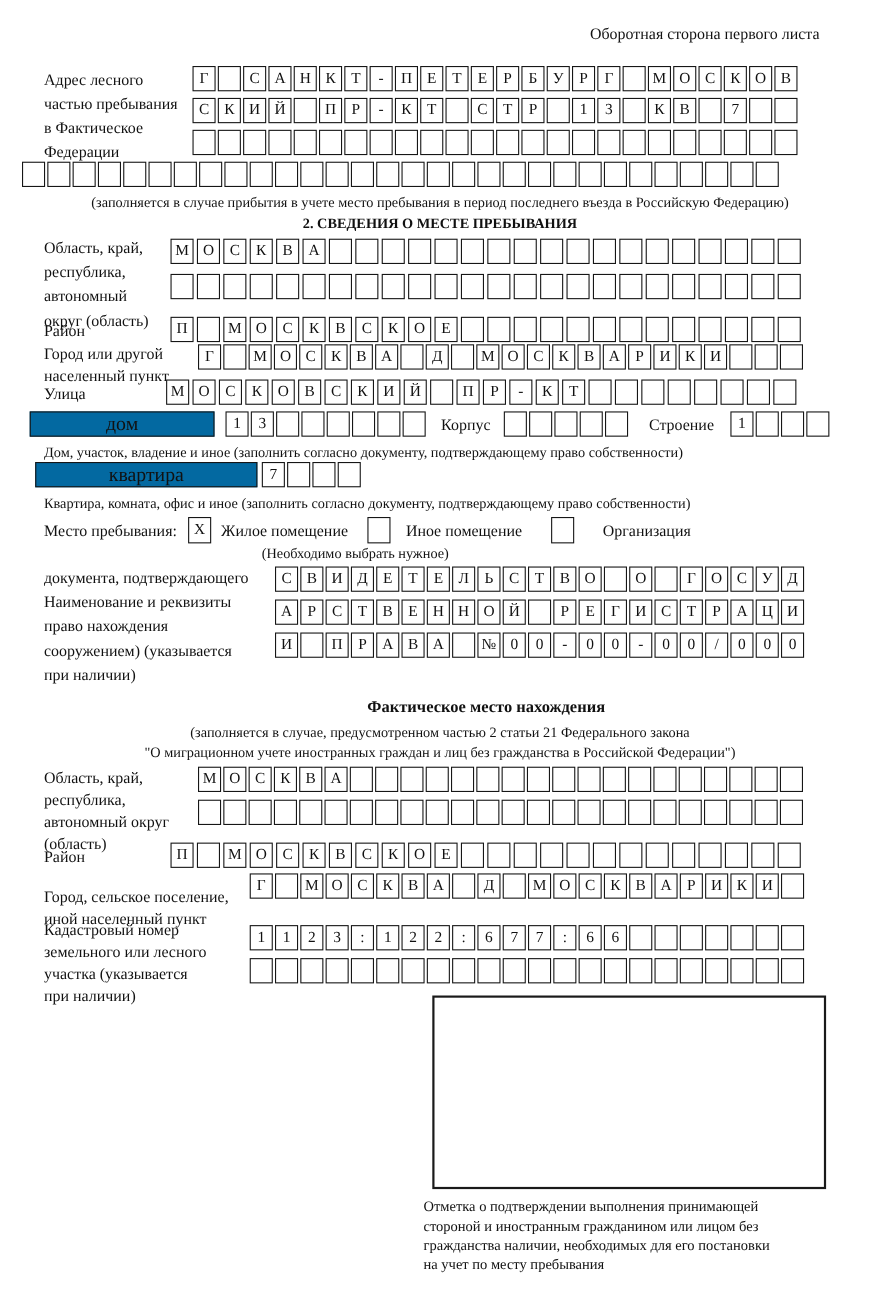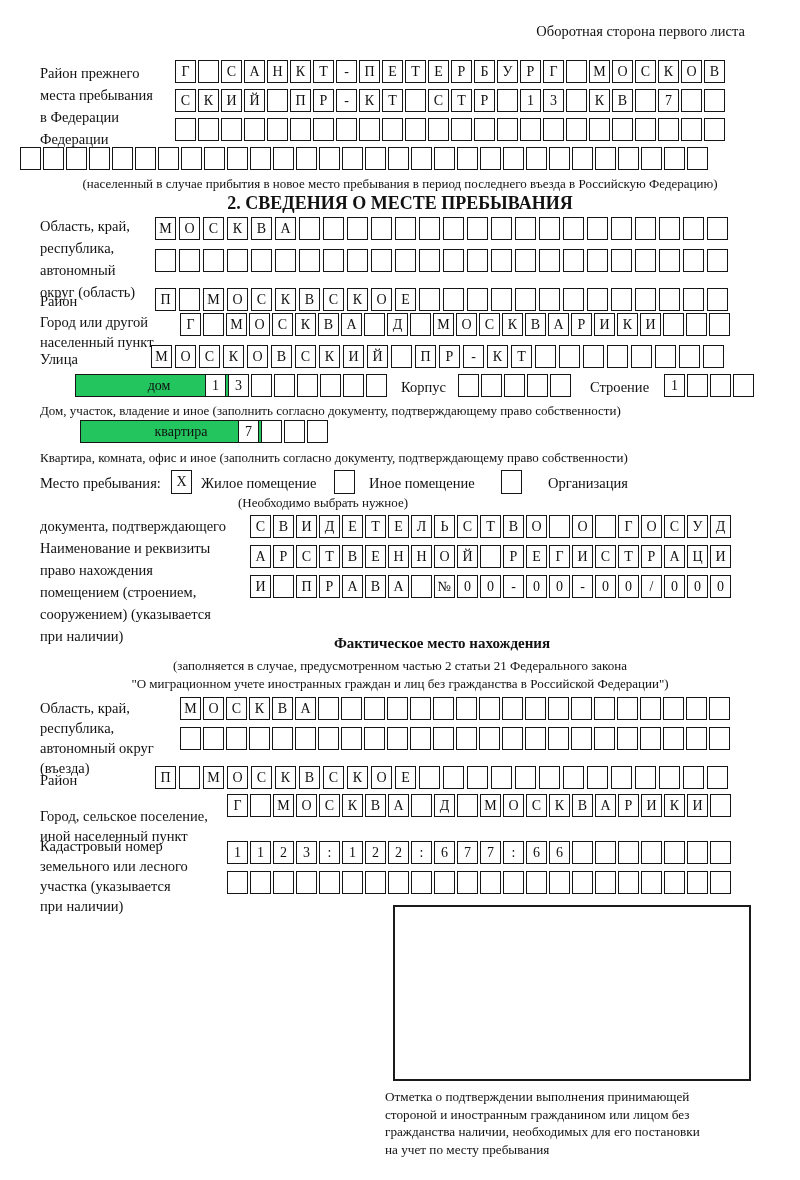--- a/index.html
+++ b/index.html
@@ -9,37 +9,37 @@
   .cell{flex:none;width:19px;height:21px;border:1.5px solid #161616;margin-right:2px;
         display:flex;align-items:center;justify-content:center;font-size:14px;line-height:1;background:#fff;}
   .p25 .cell{margin-right:3px;}
   .lbl{position:absolute;font-size:14.5px;line-height:22px;white-space:nowrap;}
   .lines20 div{line-height:20px;}
   .lines22 div{line-height:22px;}
   .note{position:absolute;font-size:13px;white-space:nowrap;}
   .center{left:0;width:800px;text-align:center;white-space:normal;}
   .bold{font-weight:bold;}
   .widebox{position:absolute;height:21px;border:1.5px solid #161616;display:flex;
-           align-items:center;justify-content:center;font-size:14px;background:#22c55e;margin-left:48px;}
+           align-items:center;justify-content:center;font-size:18px;background:#0369a1;}
   .cb{position:absolute;width:19px;height:22px;border:1.5px solid #161616;display:flex;
       align-items:center;justify-content:center;font-size:14px;background:#fff;}
   .bigbox{position:absolute;border:2px solid #1a1a1a;background:#fff;}
   .caption{position:absolute;font-size:13.2px;line-height:17.5px;text-align:left;}
 </style>
 </head>
 <body>
 
 <div class="page">
 
   <div class="lbl" style="top:20px;left:0;width:745px;text-align:right;">Оборотная сторона первого листа</div>
 
   <div class="lbl lines22" style="top:62px;left:40px;">
-      <div>Район прежнего</div>
-      <div>места пребывания</div>
-      <div>в Федерации</div>
+      <div>Адрес лесного</div>
+      <div>частью пребывания</div>
+      <div>в Фактическое</div>
       <div>Федерации</div>
     </div>
   <div class="row" style="top:60px;left:175px;">
       <span class="cell">Г</span>
       <span class="cell"></span>
       <span class="cell">С</span>
       <span class="cell">А</span>
       <span class="cell">Н</span>
       <span class="cell">К</span>
       <span class="cell">Т</span>
@@ -138,23 +138,23 @@
       <span class="cell"></span>
       <span class="cell"></span>
       <span class="cell"></span>
       <span class="cell"></span>
       <span class="cell"></span>
       <span class="cell"></span>
       <span class="cell"></span>
       <span class="cell"></span>
       <span class="cell"></span>
     </div>
-  <div class="note center" style="top:176px;">(населенный в случае прибытия в новое место пребывания в период последнего въезда в Российскую Федерацию)</div>
-
-  <div class="lbl bold center" style="top:192px;font-size:18px;">2. СВЕДЕНИЯ О МЕСТЕ ПРЕБЫВАНИЯ</div>
+  <div class="note center" style="top:176px;">(заполняется в случае прибытия в учете место пребывания в период последнего въезда в Российскую Федерацию)</div>
+
+  <div class="lbl bold center" style="top:192px;font-size:13px;">2. СВЕДЕНИЯ О МЕСТЕ ПРЕБЫВАНИЯ</div>
 
   <div class="lbl lines22" style="top:215px;left:40px;">
       <div>Область, край,</div>
       <div>республика,</div>
       <div>автономный</div>
       <div>округ (область)</div>
     </div>
   <div class="row p25" style="top:217px;left:155px;">
       <span class="cell">М</span>
       <span class="cell">О</span>
@@ -338,21 +338,20 @@
   <div class="cb" style="top:470px;left:334px;"></div>
   <div class="lbl" style="top:472px;left:369px;">Иное помещение</div>
   <div class="cb" style="top:470px;left:501px;"></div>
   <div class="lbl" style="top:472px;left:548px;">Организация</div>
   <div class="note" style="top:495px;left:123px;width:400px;text-align:center;">(Необходимо выбрать нужное)</div>
 
   <div class="lbl lines22" style="top:515px;left:40px;">
       <div>документа, подтверждающего</div>
       <div>Наименование и реквизиты</div>
       <div>право нахождения</div>
-      <div>помещением (строением,</div>
       <div>сооружением) (указывается</div>
       <div>при наличии)</div>
     </div>
   <div class="row" style="top:515px;left:250px;">
       <span class="cell">С</span>
       <span class="cell">В</span>
       <span class="cell">И</span>
       <span class="cell">Д</span>
       <span class="cell">Е</span>
       <span class="cell">Т</span>
@@ -420,21 +419,21 @@
     </div>
 
   <div class="lbl bold center" style="top:632px;font-size:15px;padding-left:42px;">Фактическое место нахождения</div>
   <div class="note center" style="top:658px;">(заполняется в случае, предусмотренном частью 2 статьи 21 Федерального закона</div>
   <div class="note center" style="top:676px;">"О миграционном учете иностранных граждан и лиц без гражданства в Российской Федерации")</div>
 
   <div class="lbl lines20" style="top:698px;left:40px;">
       <div>Область, край,</div>
       <div>республика,</div>
       <div>автономный округ</div>
-      <div>(въезда)</div>
+      <div>(область)</div>
     </div>
   <div class="row" style="top:697px;left:180px;">
       <span class="cell">М</span>
       <span class="cell">О</span>
       <span class="cell">С</span>
       <span class="cell">К</span>
       <span class="cell">В</span>
       <span class="cell">А</span>
       <span class="cell"></span>
       <span class="cell"></span>

